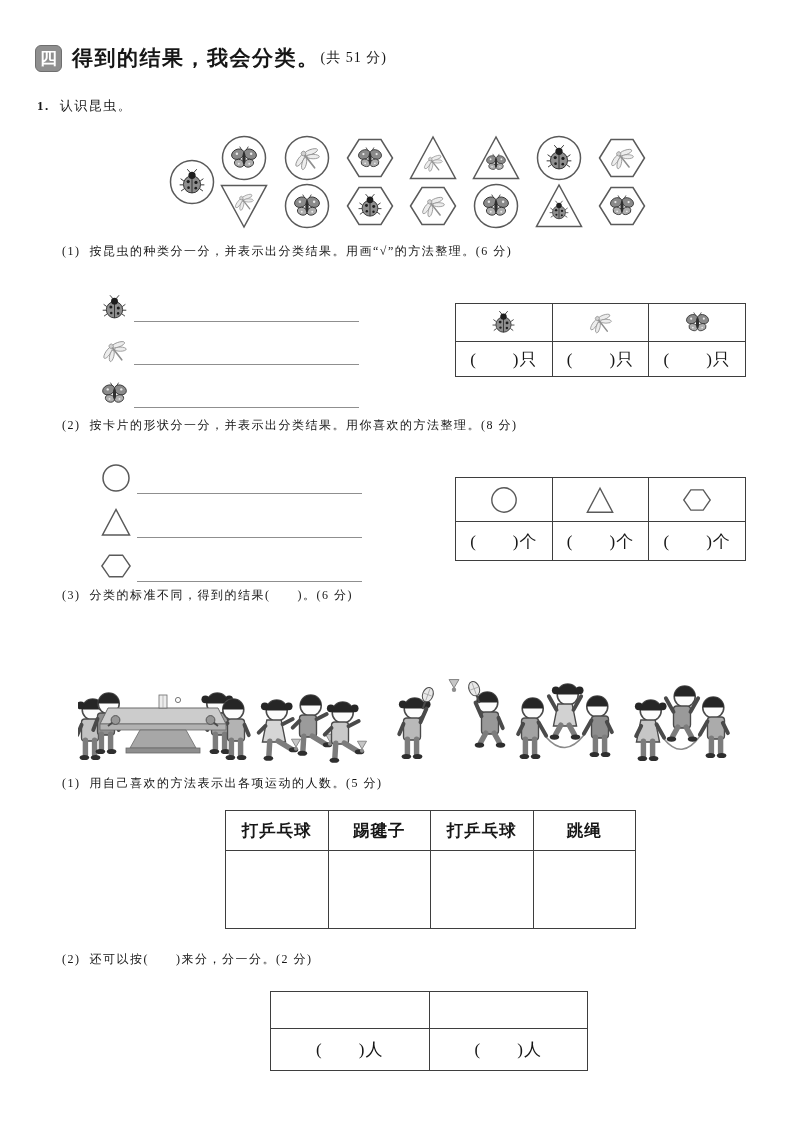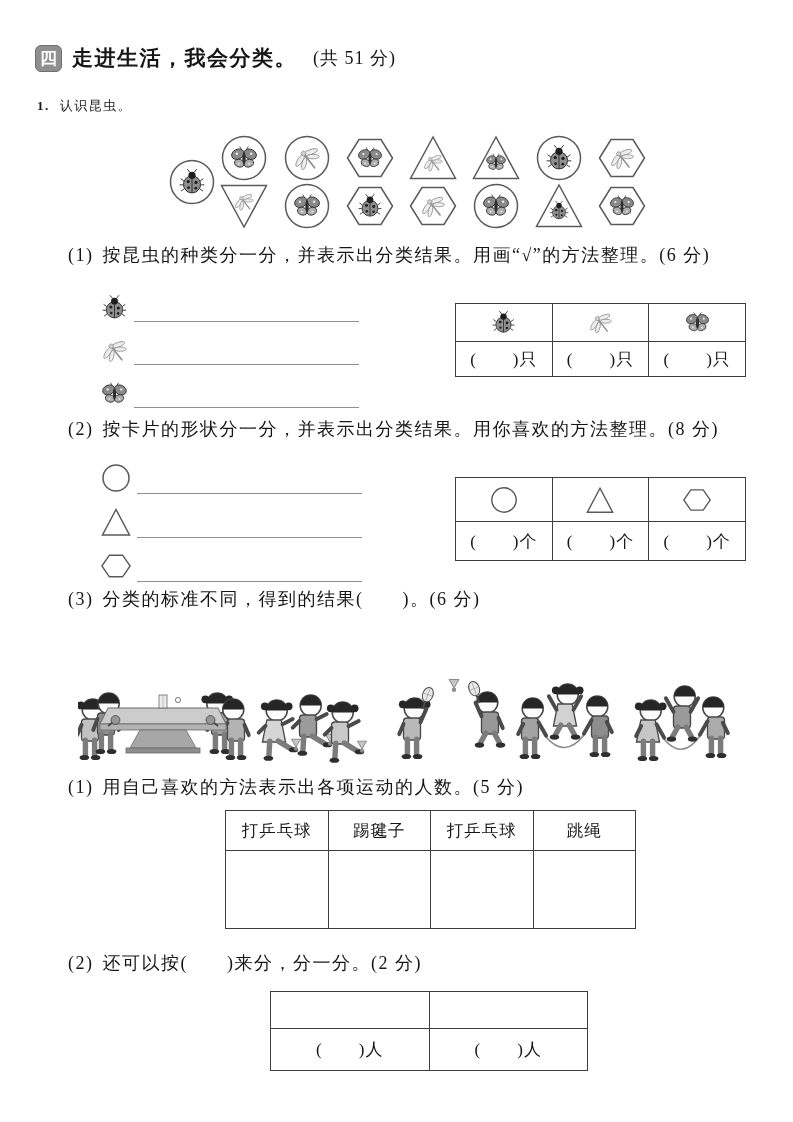--- a/index.html
+++ b/index.html
@@ -5,34 +5,34 @@
   *{margin:0;padding:0;box-sizing:border-box}
   html,body{background:#ffffff}
   .page{position:relative;width:793px;height:1122px;background:#fff;overflow:hidden;
         font-family:"Liberation Serif","DejaVu Serif",serif;color:#161616}
   
   .sec{position:absolute;left:35px;top:44px;display:flex;align-items:center}
   .badge{display:inline-flex;align-items:center;justify-content:center;width:27px;height:27px;
          background:#8f8f8f;border:1px solid #6e6e6e;border-radius:6px;color:#fff;
          font-size:17px;font-weight:bold;margin-right:10px;flex:none}
   .sec-title{font-size:21px;font-weight:bold;letter-spacing:1.5px}
-  .sec-points{font-size:18px;margin-left:16px;letter-spacing:1px}
+  .sec-points{font-size:14px;margin-left:1px;letter-spacing:1px}
   
   .qhead{position:absolute;left:37px;font-size:13px;letter-spacing:1.5px}
   #q1h{top:97px}#q2h{top:631px}
   .qnum{font-weight:bold;margin-right:10px}
   
   .cards{position:absolute;left:166px;top:129px;width:516px;height:108px}
   .cards-left{position:absolute;left:0;top:27px;width:52px;height:52px}
   .cards-row{position:absolute;display:flex;gap:11px}
   .r1{left:52px;top:3px}.r2{left:52px;top:51px}
   .card{width:52px;height:52px;flex:none}
   .cardshp,.shp{fill:none;stroke:#5a5a5a;stroke-width:1.5}
   
-  .sub{position:absolute;left:68px;font-size:18px;letter-spacing:1.5px;white-space:nowrap}
+  .sub{position:absolute;left:62px;font-size:12px;letter-spacing:1.5px;white-space:nowrap}
   #q1s1t{top:243px}#q1s2t{top:417px}#q1s3t{top:587px}#q2s1t{top:775px}#q2s2t{top:951px}
   .slabel{margin-right:9px}
   
   .lines{position:absolute;left:100px;width:270px}
   #q1s1l{top:284px}#q1s2l{top:454px}
   .wline{display:flex;align-items:flex-end;height:38px;margin-bottom:5px}
   .wicon{width:29px;height:29px;flex:none}
   .wicon svg{width:100%;height:100%}
   #q1s2l .wicon{width:32px;height:32px}
   #q1s2l .wline{height:40px;margin-bottom:4px}
@@ -42,36 +42,36 @@
   td,th{border:1.6px solid #3e3e3e;text-align:center;vertical-align:middle}
   .ctable{left:455px;width:291px}
   #q1s1tb{top:303px}#q1s2tb{top:477px}
   .irow td{height:38px}
   .vrow td{height:35px;font-size:17px;letter-spacing:1px}
   #q1s2tb .irow td{height:44px}
   #q1s2tb .vrow td{height:39px}
   .irow svg{width:27px;height:27px;vertical-align:middle}
   #q1s2tb .irow svg{width:30px;height:30px}
   .stable{left:225px;top:810px;width:411px}
-  .stable th{height:40px;font-size:16.5px;font-weight:normal;letter-spacing:1px}
+  .stable th{height:40px;font-size:16.5px;font-weight:bold;letter-spacing:1px}
   .stable .empty td{height:78px}
   .ftable{left:270px;top:991px;width:318px}
   .ftable .top td{height:37px}
   .ftable .vrow td{height:42px}
   
   #scene{position:absolute;left:78px;top:664px}
 </style>
 </head>
 <body>
 
 <div class="page">
 
   <header class="sec">
     <span class="badge">四</span>
-    <span class="sec-title">走进生活，我会分类。</span>
+    <span class="sec-title">得到的结果，我会分类。</span>
     <span class="sec-points">(共 51 分)</span>
   </header>
 
   <div class="qhead" id="q1h">
     <span class="qnum">1.</span><span>认识昆虫。</span>
   </div>
 
   <div class="cards" id="cards">
     <div class="cards-left">
         <div class="card"><svg width="52" height="52" viewBox="0 0 52 52">

